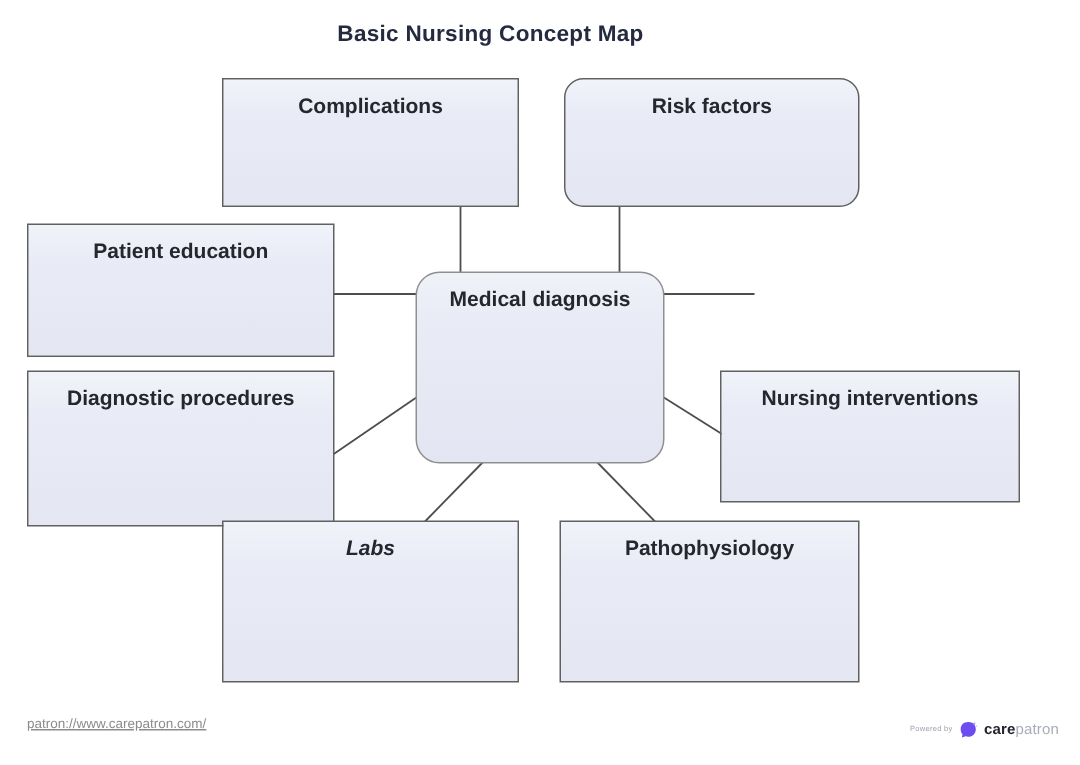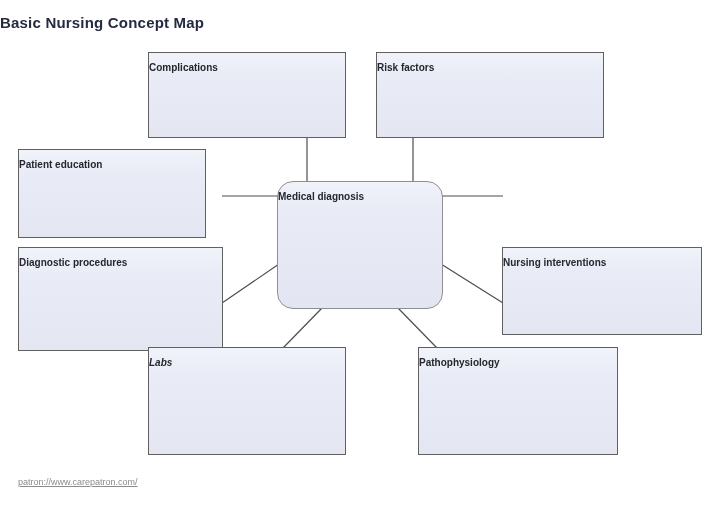--- a/index.html
+++ b/index.html
@@ -2,31 +2,31 @@
 <html><head>
 <meta charset="utf-8">
 <style>
   html,body{margin:0;padding:0;background:#ffffff;}
   #page{
     position:relative;width:720px;height:510px;background:#ffffff;overflow:hidden;
     font-family:"Liberation Sans", sans-serif;
   }
   #connector-layer{position:absolute;left:0;top:0;width:720px;height:510px;}
   .page-title{
-    position:absolute;left:0;top:14px;width:654px;
+    position:absolute;left:0;top:14px;width:654px;text-align:center;
     font-size:15px;font-weight:bold;color:#242b40;letter-spacing:.2px;
   }
   .node{
     position:absolute;box-sizing:border-box;
     background:linear-gradient(180deg,#f1f3fa 0%,#e9ecf6 26%,#e4e7f2 100%);
     border:1px solid #606060;
   }
   .node .node-label{
-    display:block;padding-top:9px;
-    font-size:10px;font-weight:bold;color:#26262e;
+    display:block;text-align:center;padding-top:9px;
+    font-size:14px;font-weight:bold;color:#26262e;
   }
   .node-center{
     border-radius:16px;border:1px solid #8f8f8f;
     background:linear-gradient(180deg,#f0f2f9 0%,#e9ecf6 22%,#e3e6f2 100%);
   }
   .node-center .node-label{}
   .footer-url{
     position:absolute;left:18px;top:477px;
     font-size:9px;color:#8c8c8c;text-decoration:underline;
   }
@@ -57,45 +57,54 @@
       <line x1="437" y1="348" x2="397" y2="307"></line>
     </g>
   </svg>
 
   <div class="page-title">Basic Nursing Concept Map</div>
 
   <div class="node" style="left:148px;top:52px;width:198px;height:86px;">
     <span class="node-label">Complications</span>
   </div>
 
-  <div class="node" style="left:376px;top:52px;width:228px;height:86px;">
+  <div class="node" style="left:376px;top:52px;width:197px;height:86px;border-radius:13px;">
     <span class="node-label">Risk factors</span>
   </div>
 
-  <div class="node" style="left:18px;top:149px;width:188px;height:89px;">
+  <div class="node" style="left:18px;top:149px;width:205px;height:89px;">
     <span class="node-label">Patient education</span>
   </div>
 
 
   <div class="node" style="left:18px;top:247px;width:205px;height:104px;">
     <span class="node-label">Diagnostic procedures</span>
   </div>
 
-  <div class="node" style="left:502px;top:247px;width:200px;height:88px;">
+  <div class="node" style="left:480px;top:247px;width:200px;height:88px;">
     <span class="node-label">Nursing interventions</span>
   </div>
 
   <div class="node" style="left:148px;top:347px;width:198px;height:108px;font-style:italic;">
     <span class="node-label">Labs</span>
   </div>
 
-  <div class="node" style="left:373px;top:347px;width:200px;height:108px;margin-left:45px;">
+  <div class="node" style="left:373px;top:347px;width:200px;height:108px;">
     <span class="node-label">Pathophysiology</span>
   </div>
 
   <div class="node node-center" style="left:277px;top:181px;width:166px;height:128px;">
     <span class="node-label">Medical diagnosis</span>
   </div>
 
   <a class="footer-url" href="#">patron://www.carepatron.com/</a>
 
+  <div class="powered">
+    <span class="powered-by">Powered by</span>
+    <svg class="brand-icon" viewBox="0 0 24 24">
+      <path d="M12 2.5c5.6 0 9.3 3.4 9.3 8.8 0 5.5-3.9 9.3-9.3 9.3-1.1 0-2.2-.2-3.2-.5L4.2 21.5l.7-4.1C3.4 15.8 2.7 13.8 2.7 11.3 2.7 5.9 6.4 2.5 12 2.5z" fill="#6d4df2"></path>
+      <circle cx="19.5" cy="4.5" r="1.3" fill="#a28ef8"></circle>
+      <circle cx="22" cy="7.5" r="0.9" fill="#c4b6fb"></circle>
+    </svg>
+    <span class="brand-text"><span class="brand-bold">care</span><span class="brand-light">patron</span></span>
+  </div>
 
 </div>
 
 </body></html>

